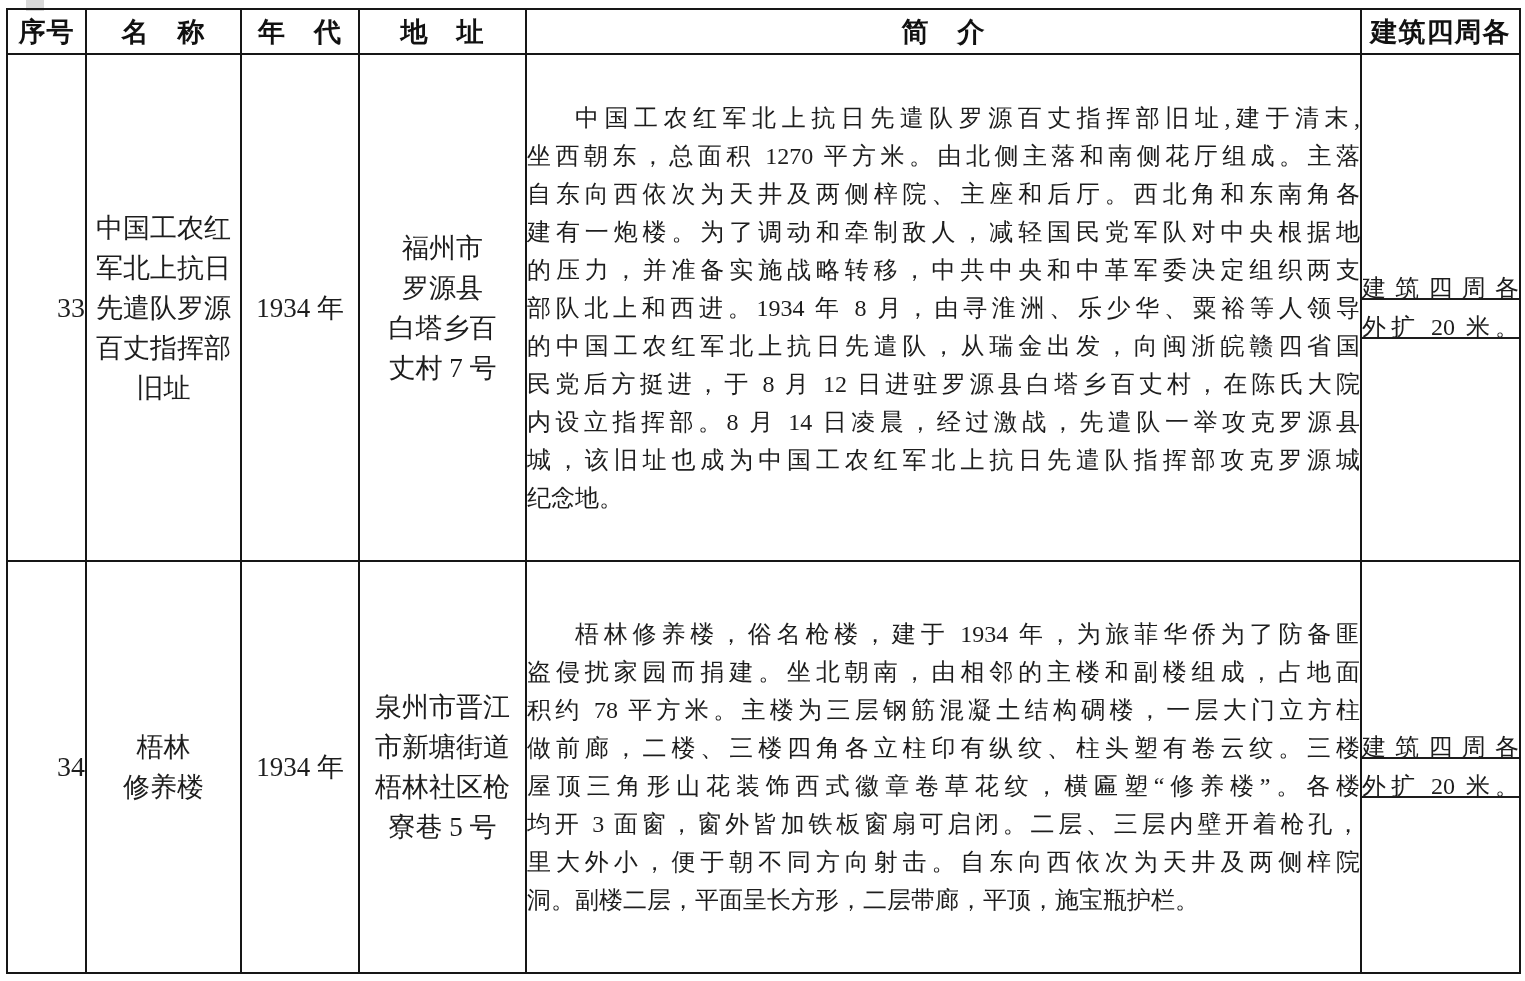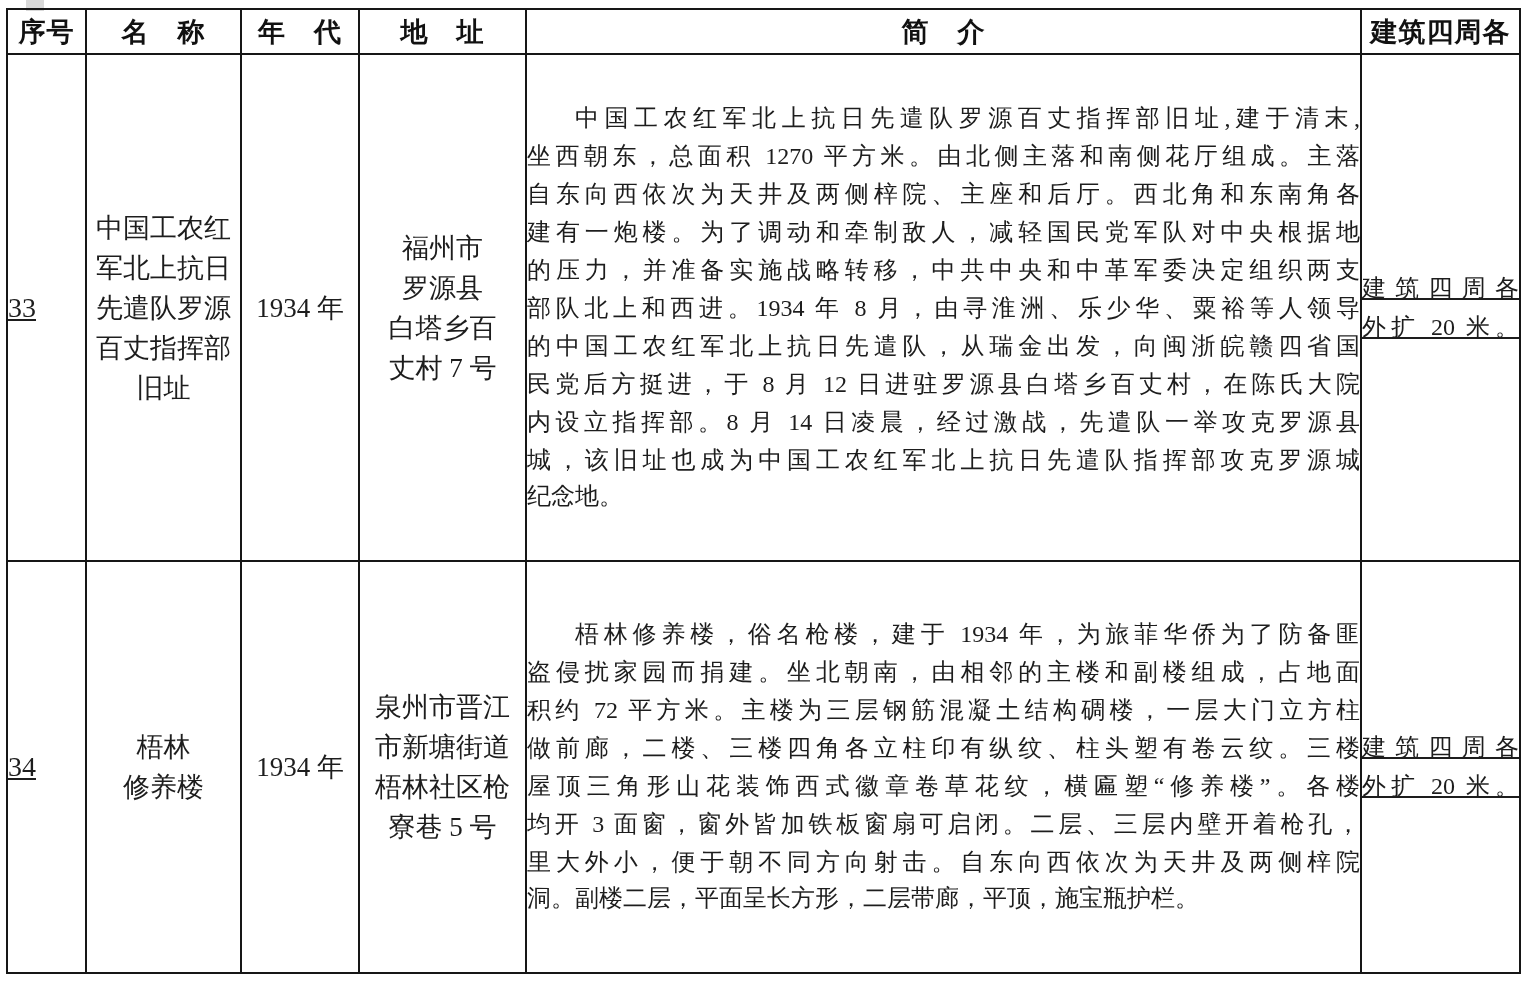--- a/index.html
+++ b/index.html
@@ -33,23 +33,22 @@
   }
   th.hdr {
     font-family: "Liberation Sans", sans-serif;
     font-weight: bold;
     font-size: 27px;
     color: #111;
     text-align: center;
     letter-spacing: 1px;
   }
   td.seq-cell {
-    text-align: left;
+    text-align: right;
     font-size: 28px;
-    text-decoration: underline;
   }
   td.name-cell, td.addr-cell {
     text-align: center;
   }
   td.era-cell {
     text-align: center;
     font-size: 27px;
   }
   .cellline {
     font-size: 27px;
@@ -62,21 +61,20 @@
   }
   .jline {
     font-size: 24px;
     line-height: 38px;
     text-align: justify;
     text-align-last: justify;
     white-space: nowrap;
   }
   .jline.last {
     text-align-last: left;
-    font-family: Liberation Mono, monospace;
   }
   .jline.indent {
     text-indent: 2em;
   }
   td.prot-cell {
     text-align: left;
     padding: 0 5px;
   }
   td.prot-cell .jline {
     line-height: 39px;
@@ -153,21 +151,21 @@
       <td class="era-cell">1934 年</td>
       <td class="addr-cell">
         <div class="cellline">泉州市晋江</div>
         <div class="cellline">市新塘街道</div>
         <div class="cellline">梧林社区枪</div>
         <div class="cellline">寮巷 5 号</div>
       </td>
       <td class="intro-cell">
         <div class="jline indent">梧林修养楼，俗名枪楼，建于 1934 年，为旅菲华侨为了防备匪</div>
         <div class="jline">盗侵扰家园而捐建。坐北朝南，由相邻的主楼和副楼组成，占地面</div>
-        <div class="jline">积约 72 平方米。主楼为三层钢筋混凝土结构碉楼，一层大门立方柱</div>
+        <div class="jline">积约 78 平方米。主楼为三层钢筋混凝土结构碉楼，一层大门立方柱</div>
         <div class="jline">做前廊，二楼、三楼四角各立柱印有纵纹、柱头塑有卷云纹。三楼</div>
         <div class="jline">屋顶三角形山花装饰西式徽章卷草花纹，横匾塑“修养楼”。各楼</div>
         <div class="jline">均开 3 面窗，窗外皆加铁板窗扇可启闭。二层、三层内壁开着枪孔，</div>
         <div class="jline">里大外小，便于朝不同方向射击。自东向西依次为天井及两侧梓院</div>
         <div class="jline last">洞。副楼二层，平面呈长方形，二层带廊，平顶，施宝瓶护栏。</div>
       </td>
       <td class="prot-cell">
         <div class="jline">建筑四周各</div>
         <div class="jline">外扩 20 米。</div>
       </td>

